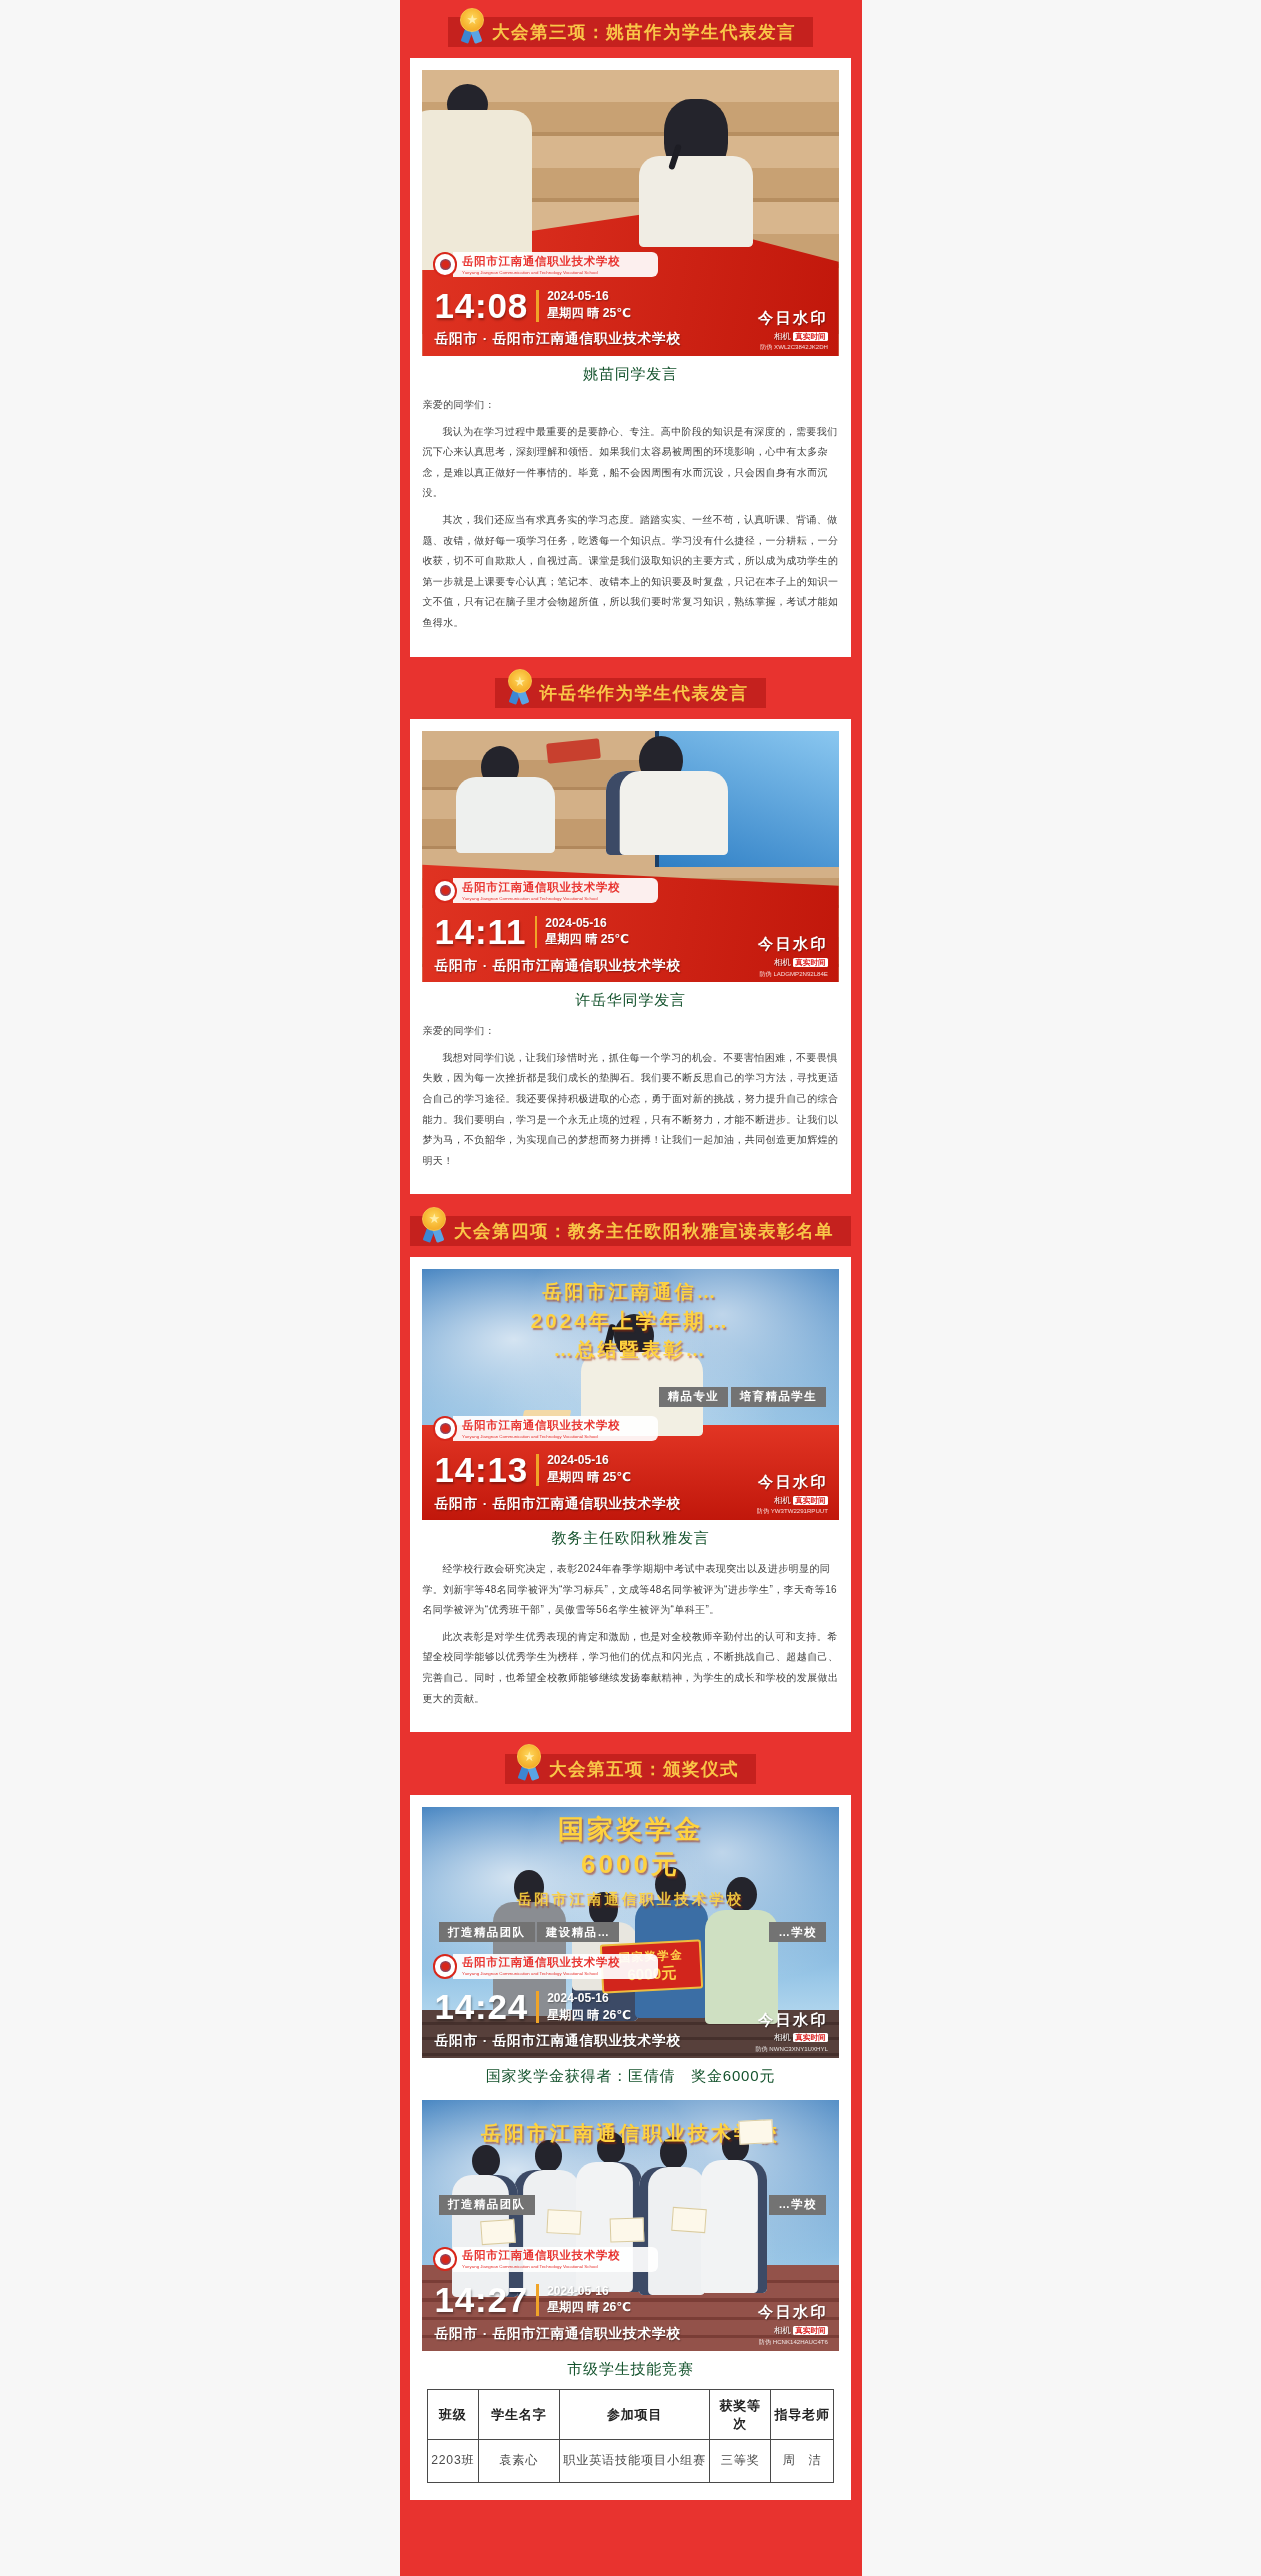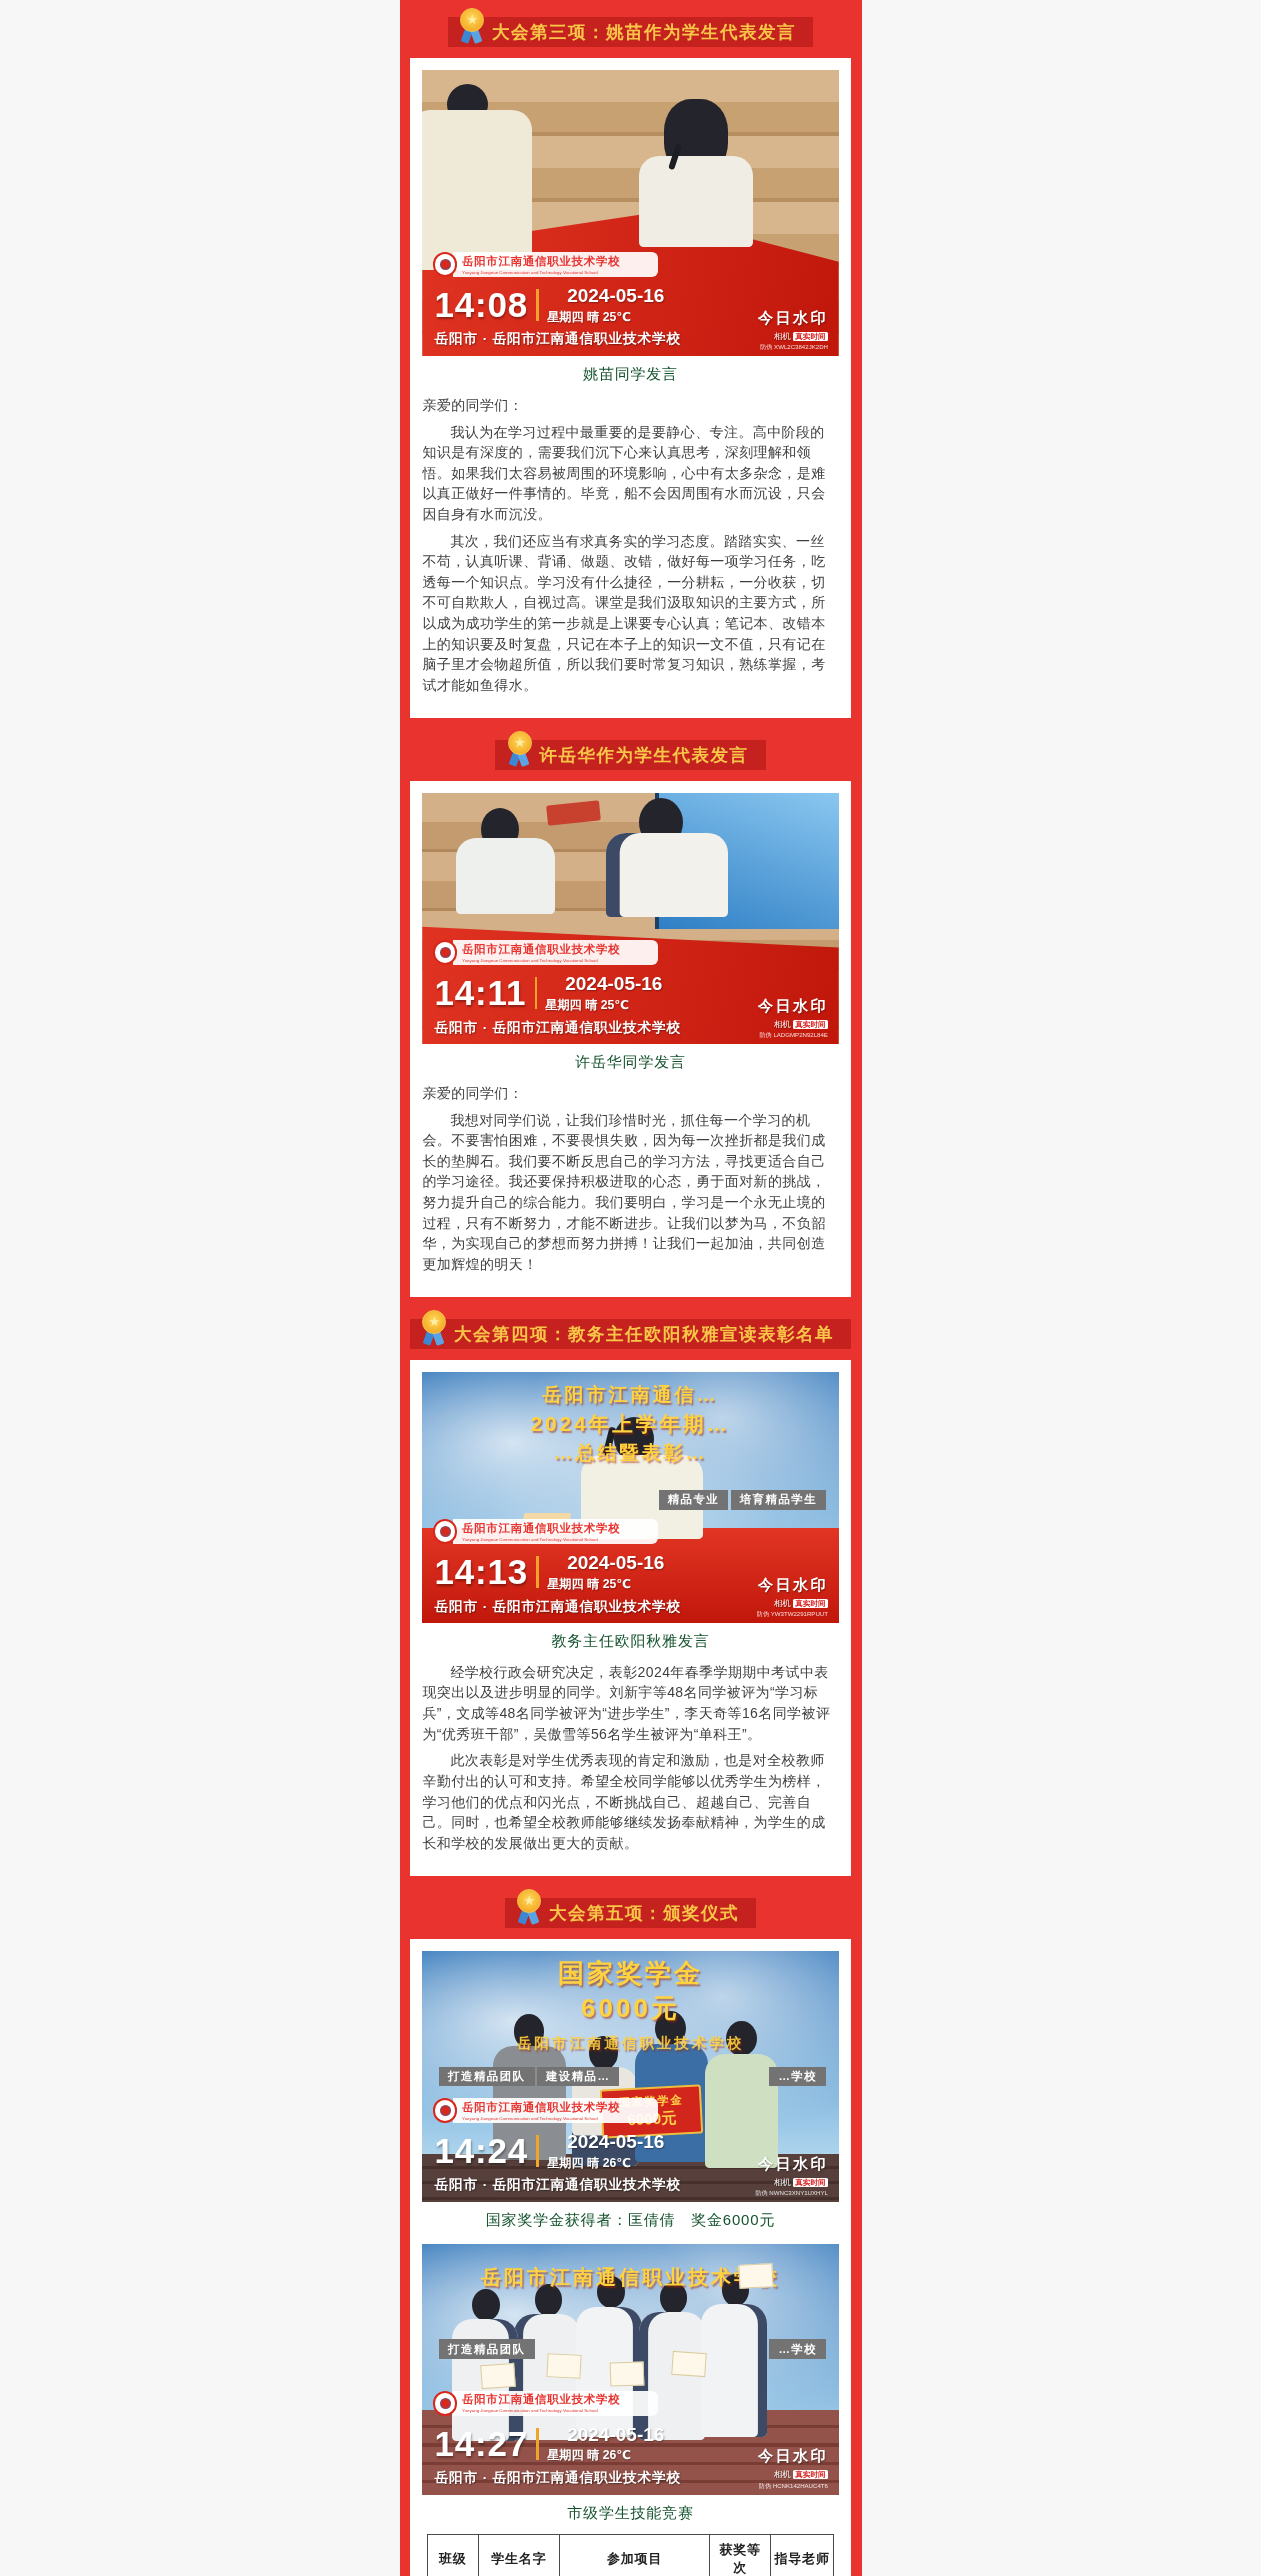--- a/index.html
+++ b/index.html
@@ -16,40 +16,40 @@
   .medal .rib.l { left:4.6px; transform:rotate(20deg); background:#3c86d3; }
   .medal .rib.r { left:13px; transform:rotate(-20deg); background:#5aa4e4; }
   .medal .disc { position:absolute; top:0; left:1.5px; width:24.4px; height:24.4px; border-radius:50%;
     background:radial-gradient(circle at 50% 42%,#ffd95e 0%,#f7b733 55%,#ef9d1d 100%);
     border:1.5px solid #f6c24a; display:flex; align-items:center; justify-content:center;
     color:#ffeda6; font-size:13px; }
 
   
   .card { background:#fff; margin:0 10.7px; padding:12.2px 12.2px 17px; }
   .caption { text-align:center; color:#14532d; font-size:15px; margin-top:9.1px; letter-spacing:0.8px; }
-  .speech { margin-top:10.7px; color:#3f3f3f; font-size:14px; line-height:20.6px; letter-spacing:0.4px; }
+  .speech { margin-top:10.7px; color:#3f3f3f; font-size:10px; line-height:20.6px; letter-spacing:0.4px; }
   .speech p { margin:0 0 6.1px; }
   .speech p.indent { text-indent:2em; }
 
   
   .ph { position:relative; overflow:hidden; width:100%; }
   .abs { position:absolute; }
   .wm-pill { position:absolute; left:10.7px; bottom:79px; display:flex; align-items:center; z-index:5; }
   .wm-badge { width:24.4px; height:24.4px; border-radius:50%; background:#fff; border:2.3px solid #d8271b;
     position:relative; z-index:2; flex:none; display:flex; align-items:center; justify-content:center; }
   .wm-badge i { width:10.7px; height:10.7px; border-radius:50%; background:radial-gradient(circle,#d8271b 40%,#2a6fb8 100%); }
   .wm-schoolbox { background:rgba(255,255,255,.93); border-radius:0 6.1px 6.1px 0; padding:1.5px 7.6px 1.5px 9.1px;
     margin-left:-4.6px; display:flex; flex-direction:column; }
   .wm-school { color:#e8332f; font-weight:bold; font-size:11.4px; letter-spacing:0.8px; white-space:nowrap; }
   .wm-school-en { color:#e8332f; font-size:6.1px; transform:scale(.72); transform-origin:left center; white-space:nowrap; }
   .wm-timerow { position:absolute; left:12.2px; bottom:30.5px; display:flex; align-items:center; z-index:5; color:#fff; }
   .wm-time { font-size:35px; font-weight:bold; text-shadow:0.8px 1.5px 2.3px rgba(0,0,0,.35); letter-spacing:0.8px; }
   .wm-div { width:2.3px; height:32px; background:#f0a428; margin:0 8.4px; }
   .wm-dw { display:flex; flex-direction:column; gap:1.5px; }
-  .wm-date { font-size:19px; font-weight:bold; text-shadow:0.8px 0.8px 1.5px rgba(0,0,0,.35);margin-left:20px; }
+  .wm-date { font-size:12px; font-weight:bold; text-shadow:0.8px 0.8px 1.5px rgba(0,0,0,.35); }
   .wm-weather { font-size:12.2px; font-weight:bold; text-shadow:0.8px 0.8px 1.5px rgba(0,0,0,.35); }
   .wm-loc { position:absolute; left:12.2px; bottom:7.6px; font-size:13.7px; font-weight:bold; color:#fff;
     text-shadow:0.8px 0.8px 1.5px rgba(0,0,0,.4); z-index:5; letter-spacing:0.8px; }
   .wm-brand { position:absolute; right:10.7px; bottom:27.4px; color:#fff; font-size:15.2px; font-weight:bold;
     letter-spacing:2.3px; text-shadow:0.8px 0.8px 1.5px rgba(0,0,0,.4); z-index:5; }
   .wm-cam { position:absolute; right:10.7px; bottom:14.5px; font-size:8.4px; color:#fff; z-index:5;
     text-shadow:0.8px 0.8px 0.8px rgba(0,0,0,.4); }
   .wm-cam b { background:#fff; color:#d22; padding:0 2.3px; border-radius:1.5px; font-size:7.6px; text-shadow:none; }
   .wm-code { position:absolute; right:10.7px; bottom:3.8px; font-size:6.1px; color:rgba(255,255,255,.85); z-index:5; }
 

